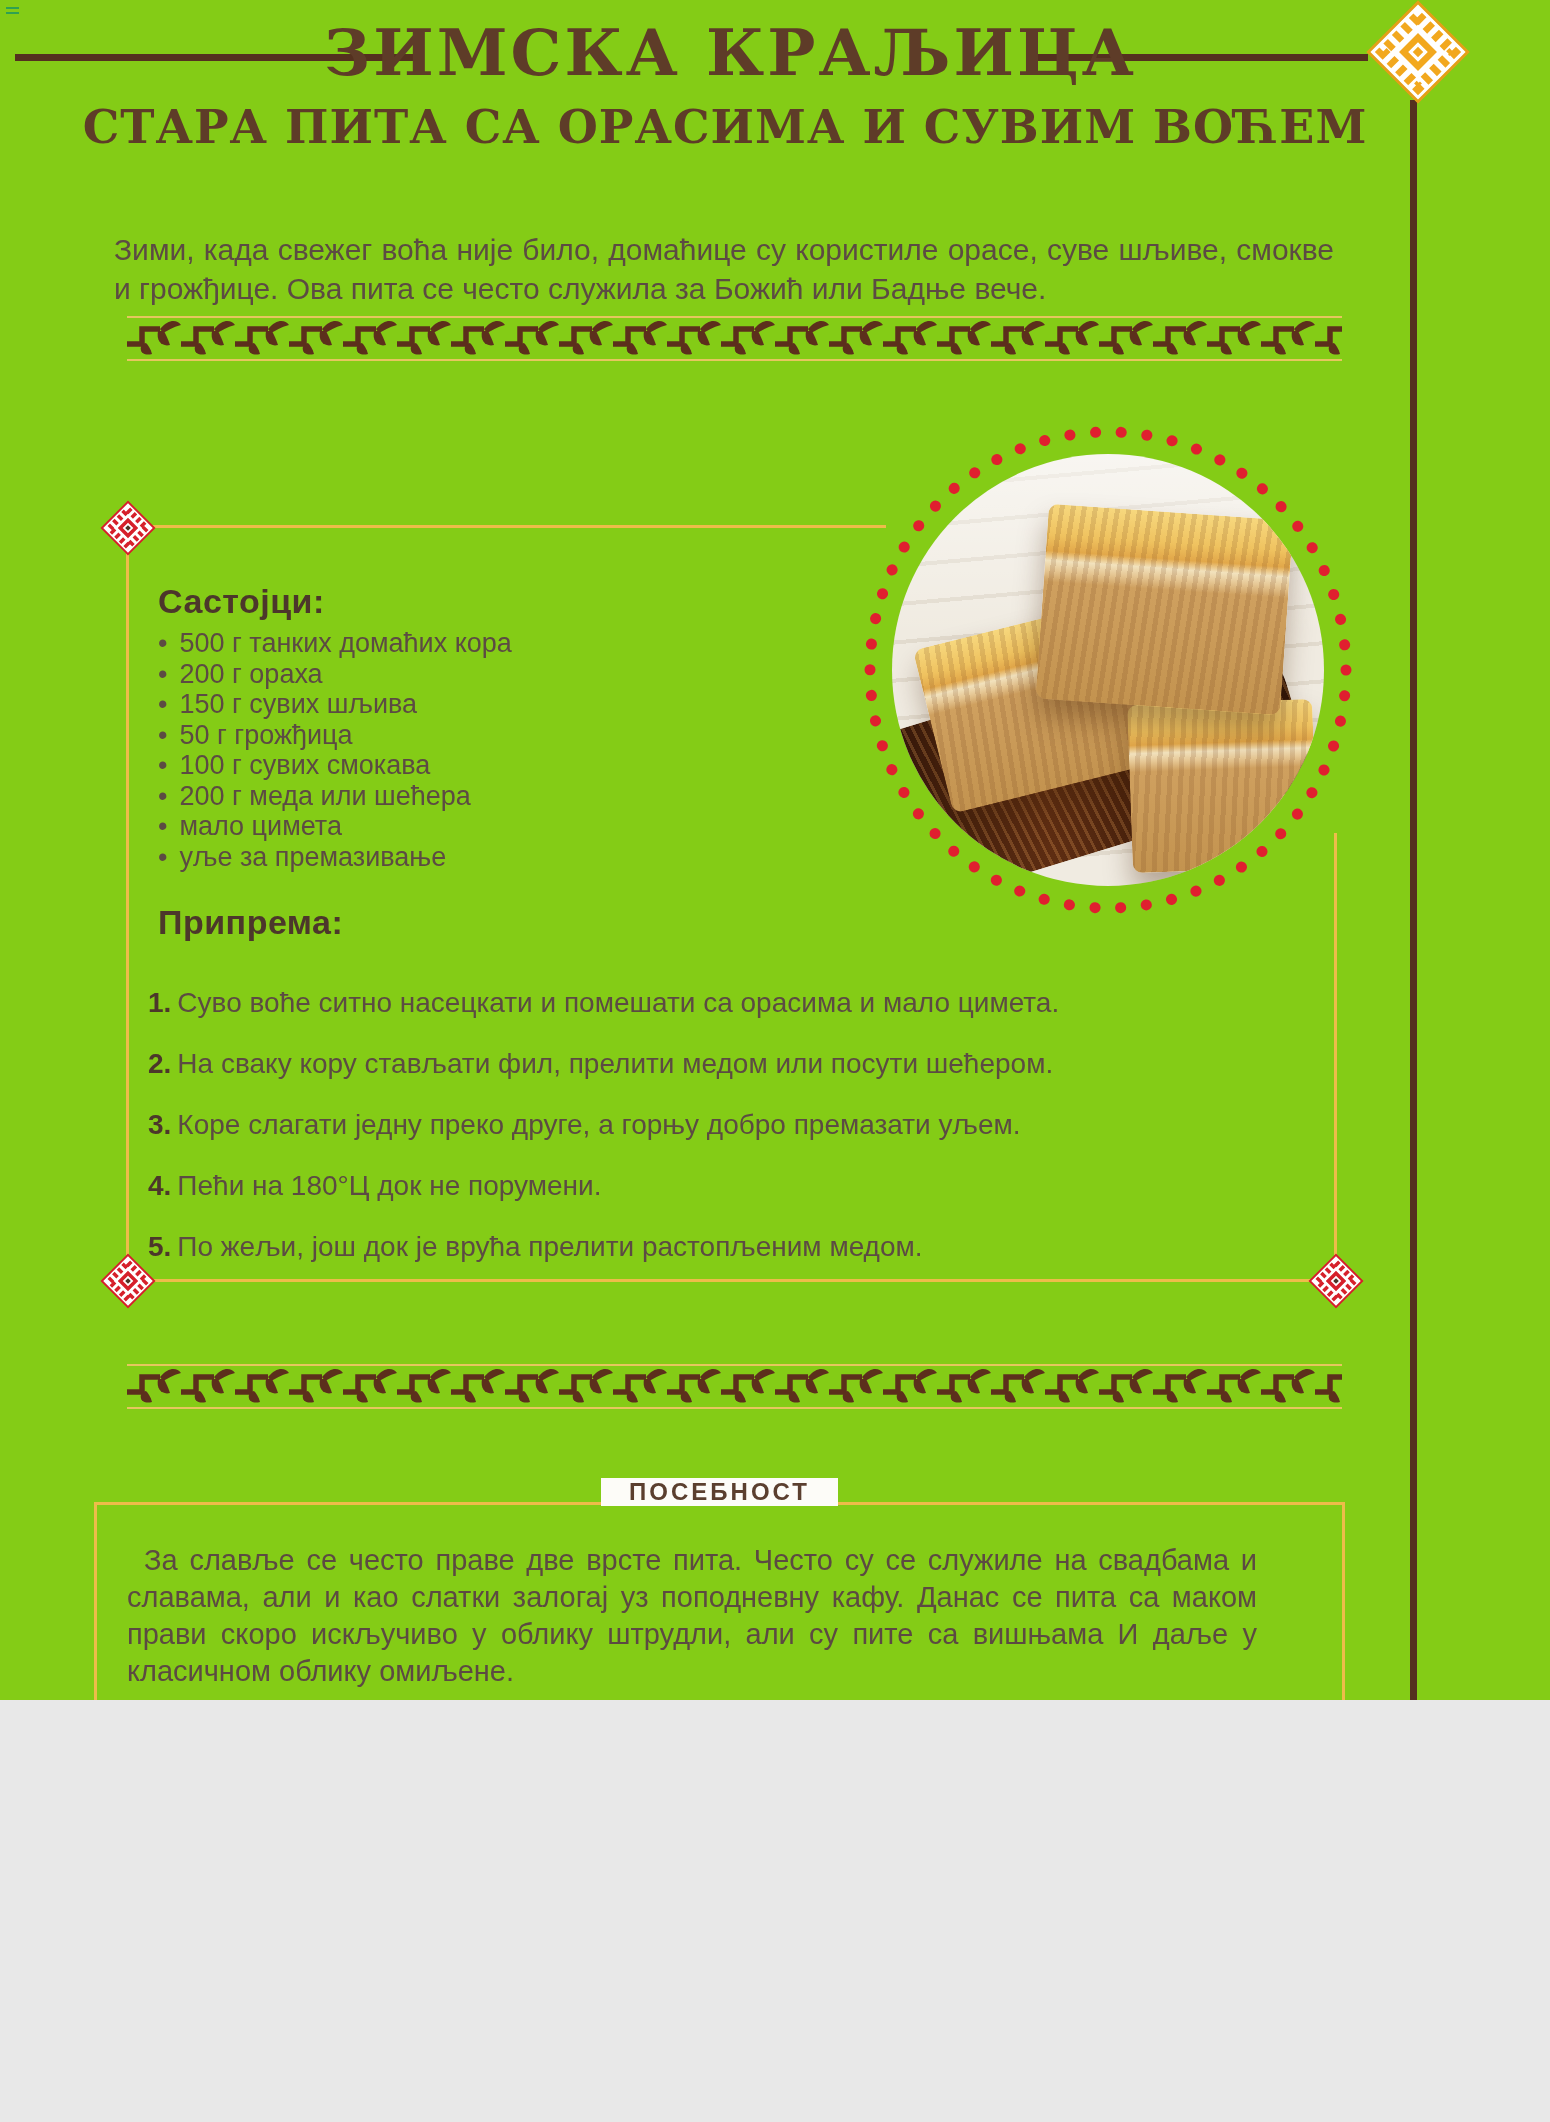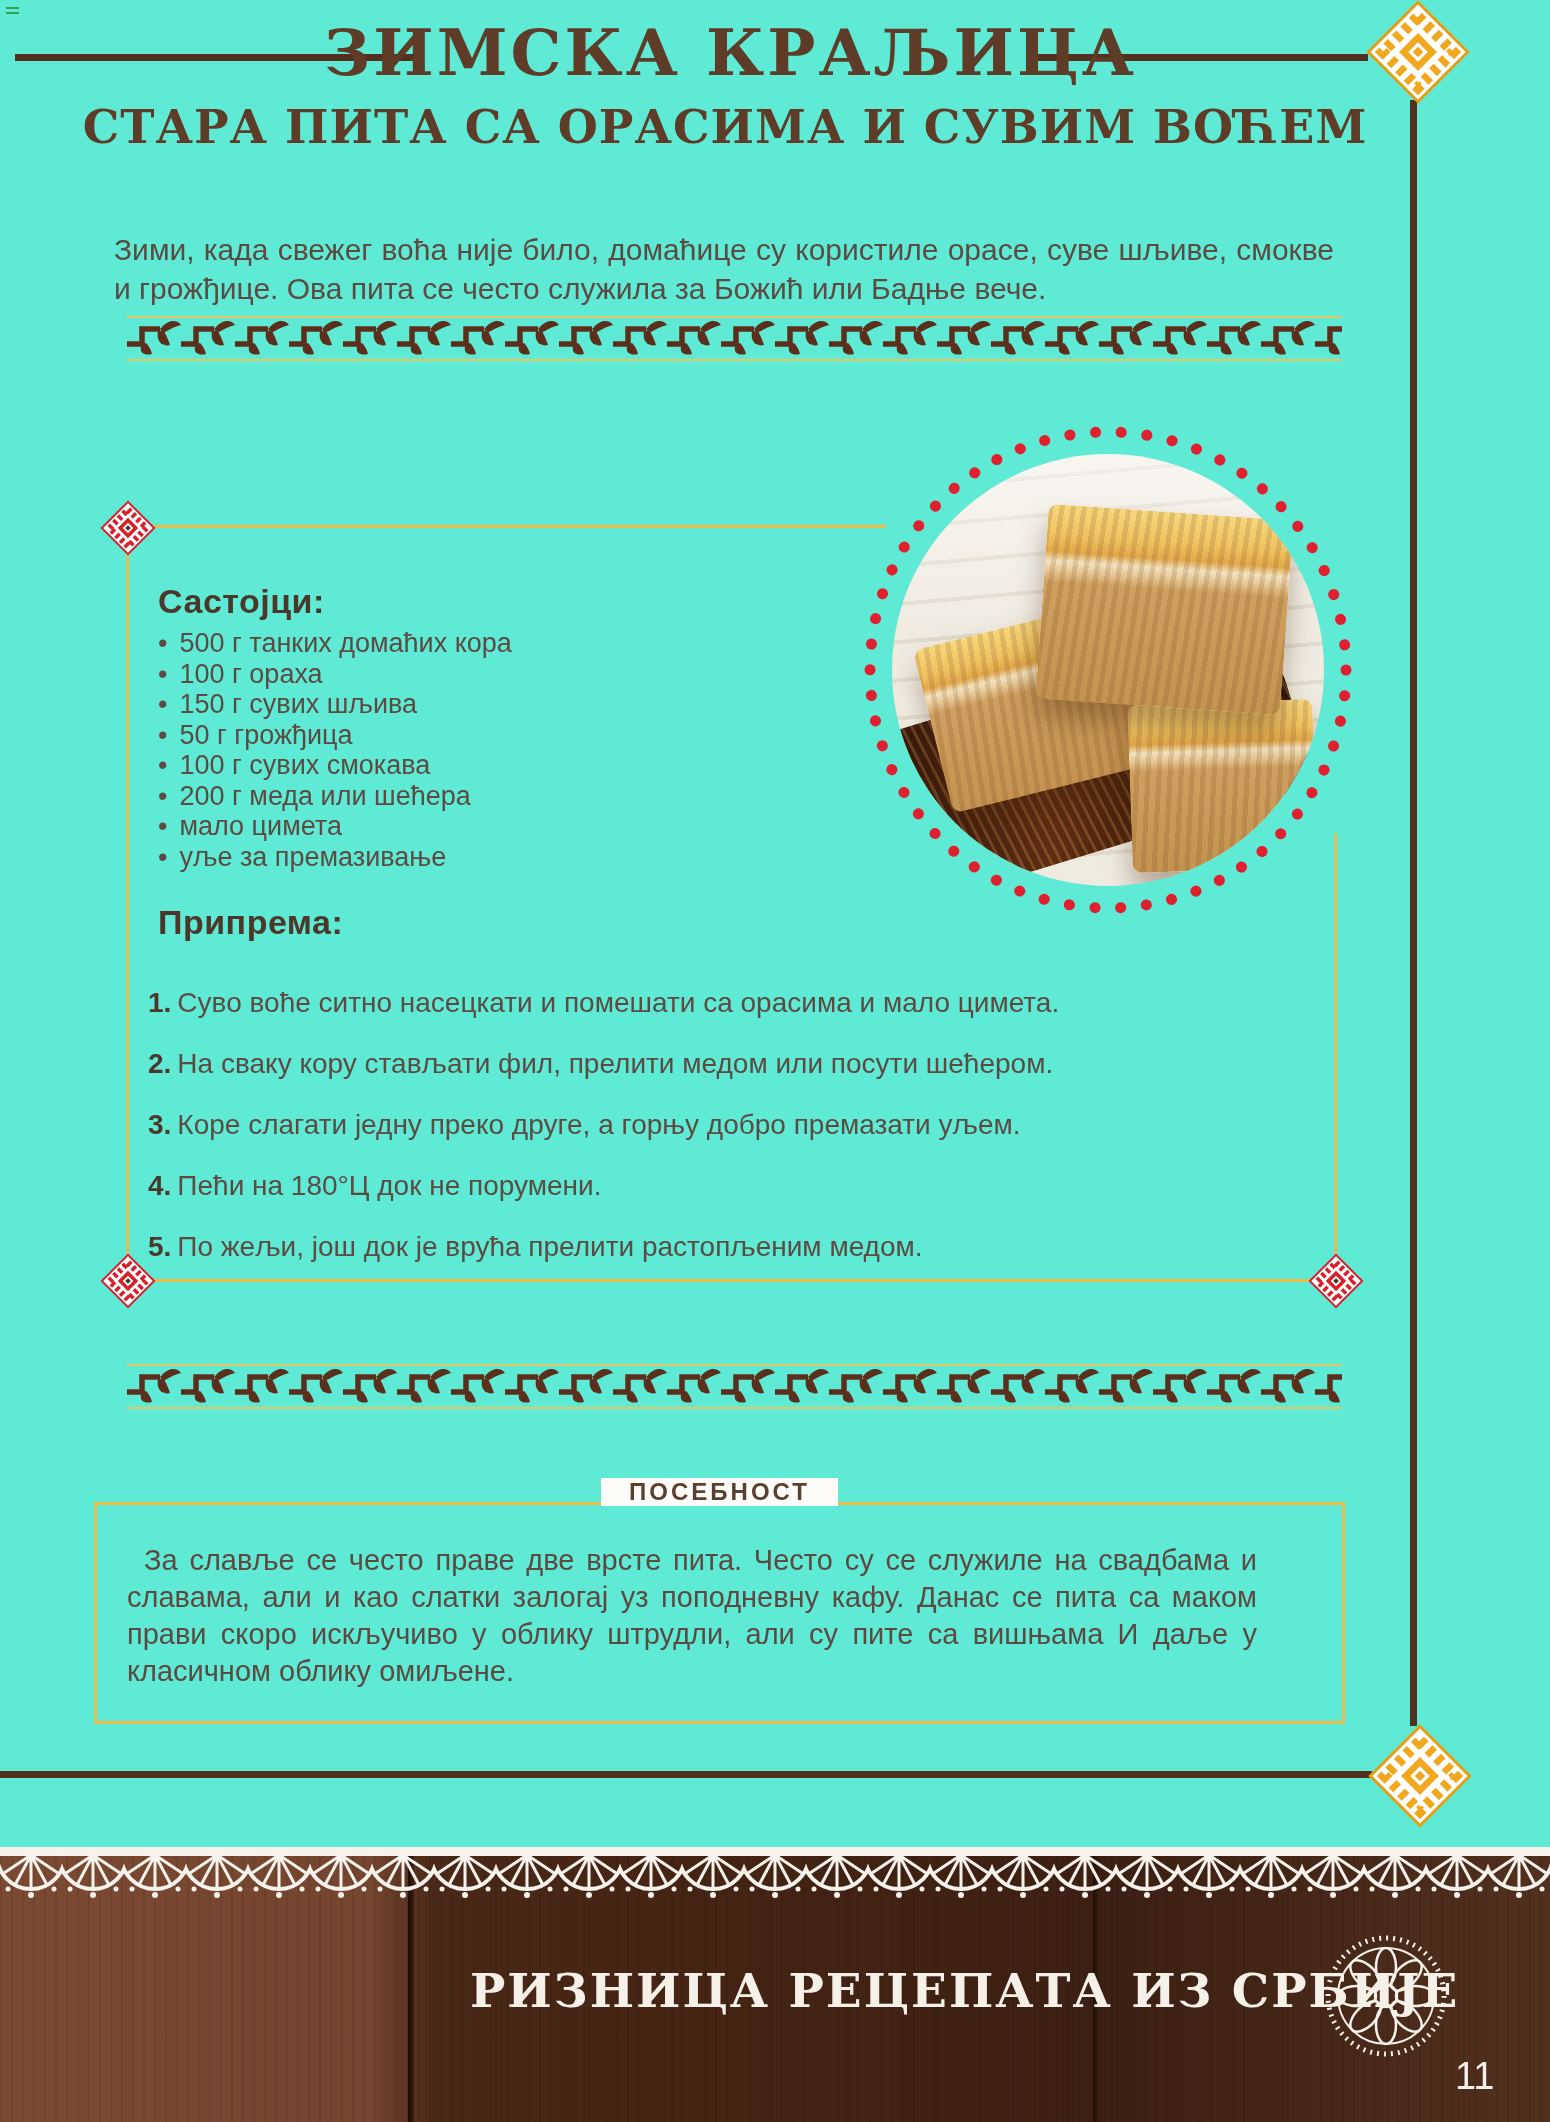--- a/index.html
+++ b/index.html
@@ -1,16 +1,16 @@
 <!DOCTYPE html>
 <html><head>
 <meta charset="utf-8">
 <style>
   html,body{margin:0;padding:0;background:#e8e8e8;}
-  .page{position:relative;width:1550px;height:2122px;background:#5eead4;overflow:hidden;
+  .page{position:relative;width:1550px;height:1700px;background:#84cc16;overflow:hidden;
         font-family:"Liberation Sans",sans-serif;margin:0 auto;}
 
   
   .brown-line{position:absolute;background:#54311f;}
   .gold-hline{position:absolute;background:#eebc4a;height:3px;}
   .gold-vline{position:absolute;background:#eebc4a;width:3px;}
 
   
   .title{position:absolute;left:324px;top:14px;width:800px;text-align:center;white-space:nowrap;
          font-family:"DejaVu Serif",serif;font-weight:bold;font-size:64px;line-height:78px;
@@ -168,21 +168,21 @@
   <div class="photo">
     <div class="tray"></div>
     <div class="bak bak2"></div>
     <div class="bak bak3"></div>
     <div class="bak bak1"></div>
   </div>
 
   <div class="sec-heading" style="left:158px;top:558px;margin-top:24px;">Састојци:</div>
   <ul class="ing-list">
     <li>500 г танких домаћих кора</li>
-    <li>100 г ораха</li>
+    <li>200 г ораха</li>
     <li>150 г сувих шљива</li>
     <li>50 г грожђица</li>
     <li>100 г сувих смокава</li>
     <li>200 г меда или шећера</li>
     <li>мало цимета</li>
     <li>уље за премазивање</li>
   </ul>
 
   <div class="sec-heading" style="left:158px;top:903px;">Припрема:</div>
   <div class="steps">

